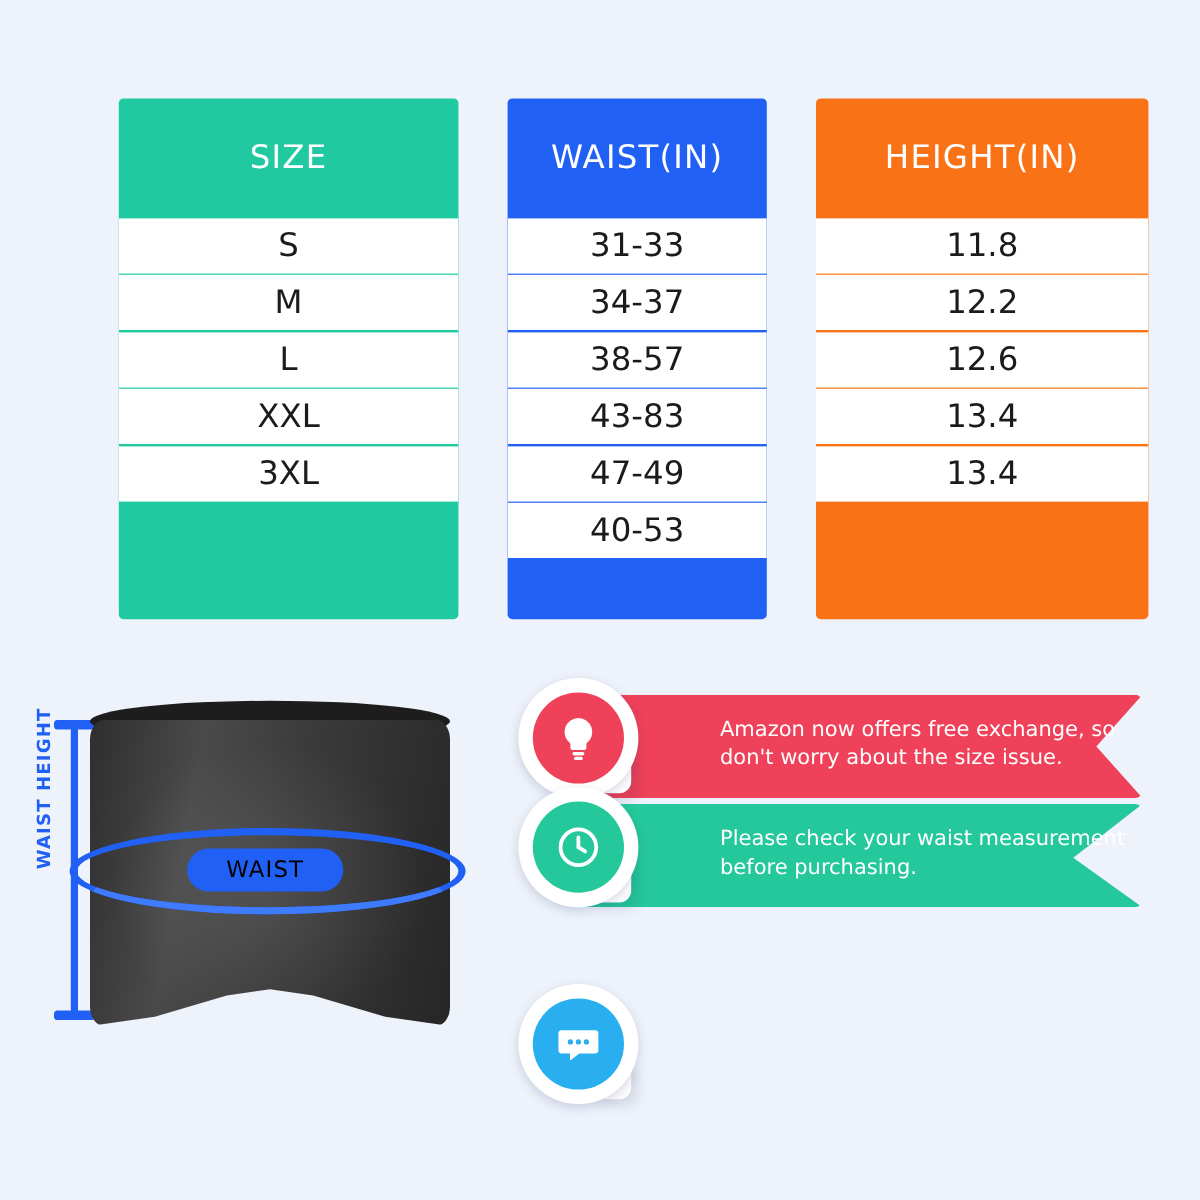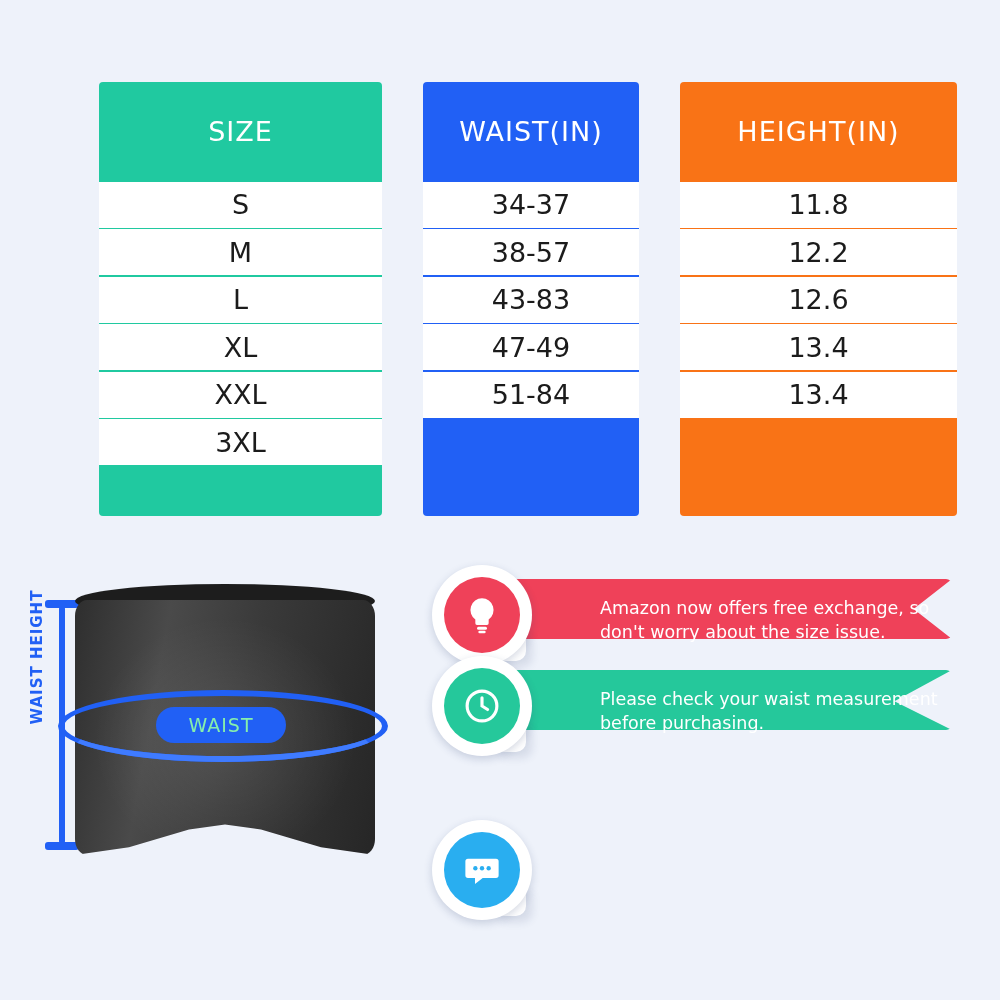--- a/index.html
+++ b/index.html
@@ -157,21 +157,21 @@
     border-radius: 50%;
   }
   #waist-chip {
     position: absolute;
     left: 136px;
     top: 147px;
     width: 130px;
     height: 36px;
     background: #2160f5;
     border-radius: 18px;
-    color: #86efac;
+    color: #000000;
     font-size: 19px;
     letter-spacing: 1px;
     display: flex;
     align-items: center;
     justify-content: center;
     font-weight: 500;
   }
 
   
   .note {
@@ -182,21 +182,21 @@
   }
   #note-1 { top: 565px; }
   #note-2 { top: 656px; }
   #note-3 { top: 820px; }
 
   .note-ribbon {
     position: absolute;
     left: 40px;
     top: 14px;
     width: 480px;
-    height: 60px;
+    height: 86px;
   }
   .note-ribbon .band-shape {
     position: absolute;
     inset: 0;
     clip-path: polygon(0% 0%, 100% 0%, 92% 50%, 100% 100%, 0% 100%);
     border-radius: 6px;
   }
   .note-ribbon .band-shape.tail-up {
     clip-path: polygon(0% 0%, 100% 0%, 88% 52%, 100% 100%, 0% 100%);
   }
@@ -255,32 +255,32 @@
 
 <div id="page">
 
   <div id="size-table">
 
     <div class="tbl-col col-size">
       <div class="tbl-head">SIZE</div>
       <div class="tbl-cell">S</div>
       <div class="tbl-cell">M</div>
       <div class="tbl-cell">L</div>
-      <div class="tbl-cell">XL</div>
       <div class="tbl-cell">XXL</div>
       <div class="tbl-cell">3XL</div>
     </div>
 
     <div class="tbl-col col-waist">
       <div class="tbl-head">WAIST(IN)</div>
+      <div class="tbl-cell">31-33</div>
       <div class="tbl-cell">34-37</div>
       <div class="tbl-cell">38-57</div>
       <div class="tbl-cell">43-83</div>
       <div class="tbl-cell">47-49</div>
-      <div class="tbl-cell">51-84</div>
+      <div class="tbl-cell">40-53</div>
     </div>
 
     <div class="tbl-col col-height">
       <div class="tbl-head">HEIGHT(IN)</div>
       <div class="tbl-cell">11.8</div>
       <div class="tbl-cell">12.2</div>
       <div class="tbl-cell">12.6</div>
       <div class="tbl-cell">13.4</div>
       <div class="tbl-cell">13.4</div>
     </div>

